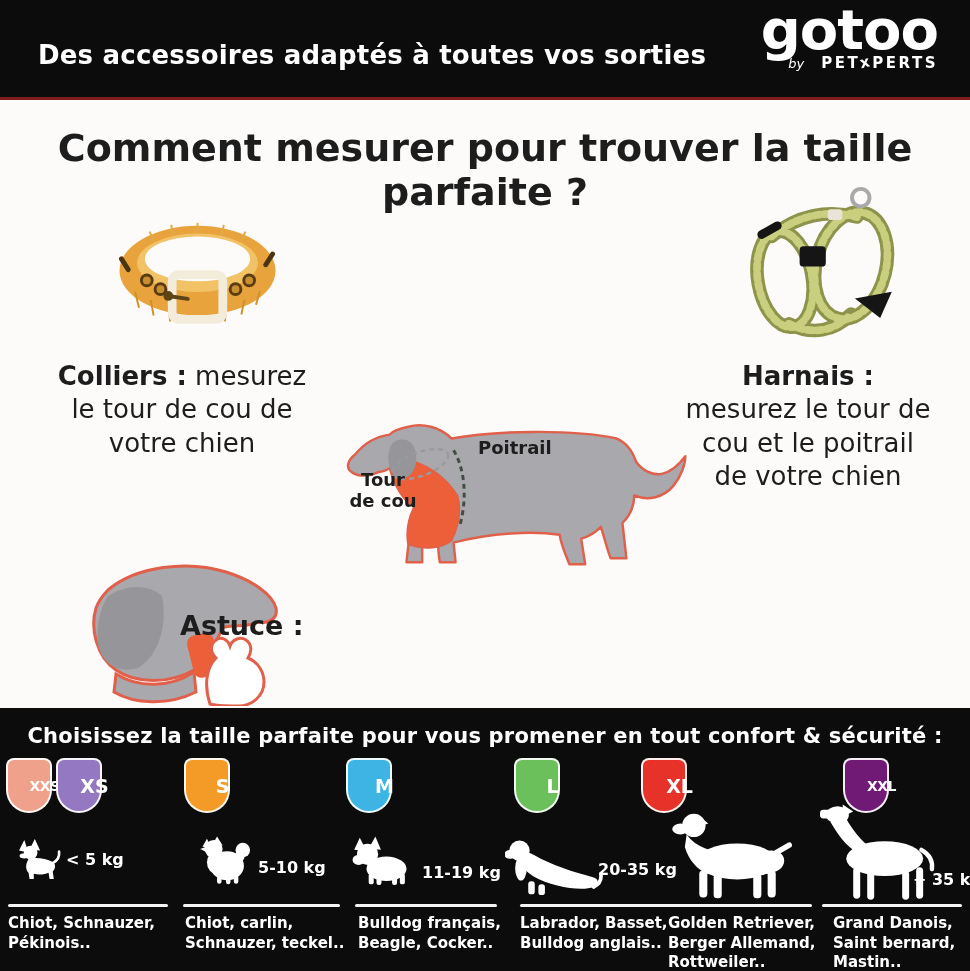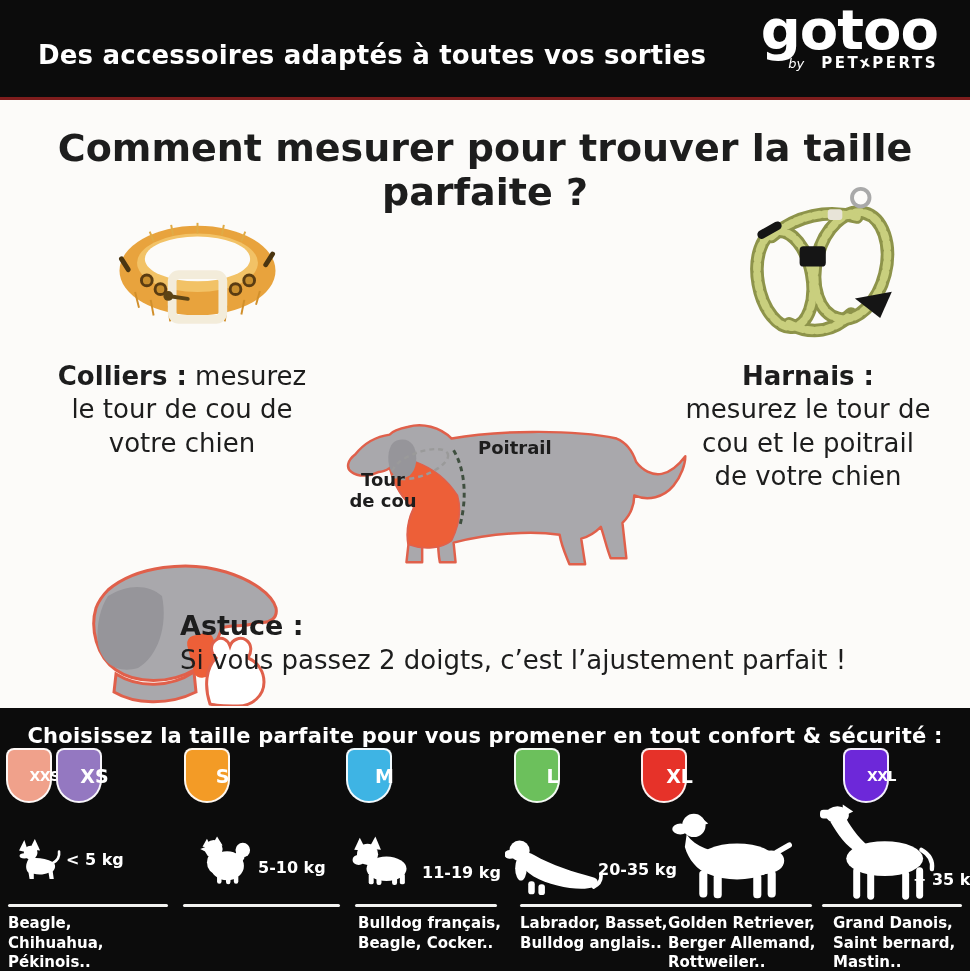--- a/index.html
+++ b/index.html
@@ -25,21 +25,21 @@
   .label-chest{left:478px;top:438px;}
   .label-neck{left:348px;top:470px;width:70px;text-align:center;}
   .tip{position:absolute;left:180px;top:610px;width:790px;text-align:left;}
   .tip-title{font-size:27px;font-weight:800;margin-bottom:4px;}
   .tip-text{font-size:26px;font-weight:500;}
   .illu{position:absolute;}
   
   .footer{position:absolute;left:0;top:708px;width:970px;height:320px;background:#0c0c0c;color:#fff;}
   .footer-heading{position:absolute;left:0;top:16px;width:970px;text-align:center;
                   font-size:21px;font-weight:700;letter-spacing:.2px;}
-  .badge{position:absolute;top:40px;width:46px;height:55px;border-radius:8px 8px 23px 23px;
+  .badge{position:absolute;top:50px;width:46px;height:55px;border-radius:8px 8px 23px 23px;
          border:2px solid rgba(255,255,255,.92);box-sizing:border-box;display:flex;
          align-items:center;justify-content:center;color:#fff;font-weight:800;font-size:19px;padding-left:31px;}
   .badge.b3{font-size:14px;letter-spacing:-0.5px;}
   .weight{position:absolute;font-size:16px;font-weight:700;color:#fff;white-space:nowrap;}
   .divider{position:absolute;top:196px;height:3px;background:#f4f4f2;border-radius:2px;}
   .breeds{position:absolute;top:206px;font-size:15px;font-weight:700;line-height:1.3;color:#fff;}
   .dog-sil{position:absolute;}
 </style>
 </head>
 <body>
@@ -139,21 +139,20 @@
              C18,100 12,72 18,52 C21,44 25,39 30,34 Z" fill="#a9a8ac" stroke="#e0604b" stroke-width="3"></path>
     <path d="M30,40 C50,28 70,28 84,40 C90,70 80,100 60,112 C40,118 24,108 20,88 C18,70 22,52 30,40 Z" fill="#96959a"></path>
     <rect x="112" y="78" width="27" height="43" rx="8" fill="#ed5f38" transform="rotate(-14 125 99)"></rect>
     <path d="M132,148 C126,130 128,112 138,102 C132,96 132,88 138,84 C144,80 150,84 152,90
              C154,84 162,80 168,84 C174,88 174,96 170,102 C180,106 186,116 186,126
              C186,140 174,150 160,150 C148,150 138,150 132,148 Z" fill="#ffffff" stroke="#e0604b" stroke-width="3"></path>
   </svg>
 
   <div class="tip">
     <div class="tip-title">Astuce :</div>
-    <div class="tip-text">Si vous passez 2 doigts, c’est l’ajustement parfait !</div>
   </div>
 
   <div class="footer">
     <div class="footer-heading">Choisissez la taille parfaite pour vous promener en tout confort &amp; sécurité :</div>
 
     <div class="badge b3" style="left: 6px; background: rgb(240, 161, 139);">
         <span>XXS</span>
       </div>
     <div class="badge" style="left: 56px; background: rgb(148, 120, 193);">
         <span>XS</span>
@@ -163,21 +162,21 @@
       </div>
     <div class="badge" style="left: 346px; background: rgb(62, 180, 228);">
         <span>M</span>
       </div>
     <div class="badge" style="left: 514px; background: rgb(108, 192, 92);">
         <span>L</span>
       </div>
     <div class="badge" style="left: 641px; background: rgb(230, 50, 41);">
         <span>XL</span>
       </div>
-    <div class="badge b3" style="left: 843px; background: #6d28d9;">
+    <div class="badge b3" style="left: 843px; background: #701a75;">
         <span>XXL</span>
       </div>
 
     <svg class="dog-sil" style="left:18px;top:125px;" width="50" height="54" viewBox="0 0 95 80">
       <g fill="#ffffff">
         <polygon points="12,2 20,26 2,22"></polygon>
           <polygon points="32,0 42,22 22,20"></polygon>
         <circle cx="24" cy="26" r="13"></circle>
           <ellipse cx="12" cy="32" rx="9" ry="5"></ellipse>
         <path d="M20,38 C14,48 14,58 20,64 L22,76 L30,76 L30,66 C38,68 50,68 58,64 L60,76 L68,76 L66,62 C72,56 72,48 66,44 C52,36 32,34 20,38 Z"></path>
@@ -261,19 +260,20 @@
       </g>
     </svg>
     <div class="weight" style="left:913px;top:162px;">+ 35 kg</div>
 
     <div class="divider" style="left:8px;width:160px;"></div>
     <div class="divider" style="left:183px;width:157px;"></div>
     <div class="divider" style="left:355px;width:142px;"></div>
     <div class="divider" style="left:520px;width:292px;"></div>
     <div class="divider" style="left:822px;width:140px;"></div>
 
-    <div class="breeds" style="left:8px;width:160px;">Beagle, Chihuahua, Pékinois..</div>
+    <div class="breeds" style="left:8px;width:160px;">Chiot, Schnauzer, Pékinois..</div>
+    <div class="breeds" style="left:185px;width:160px;">Chiot, carlin, Schnauzer, teckel..</div>
     <div class="breeds" style="left:520px;width:150px;">Labrador, Basset, Bulldog anglais..</div>
     <div class="breeds" style="left:358px;width:150px;">Bulldog français, Beagle, Cocker..</div>
     <div class="breeds" style="left:668px;width:160px;">Golden Retriever, Berger Allemand, Rottweiler..</div>
     <div class="breeds" style="left:833px;width:130px;">Grand Danois, Saint bernard, Mastin..</div>
   </div>
 </div>
 
 </body></html>

